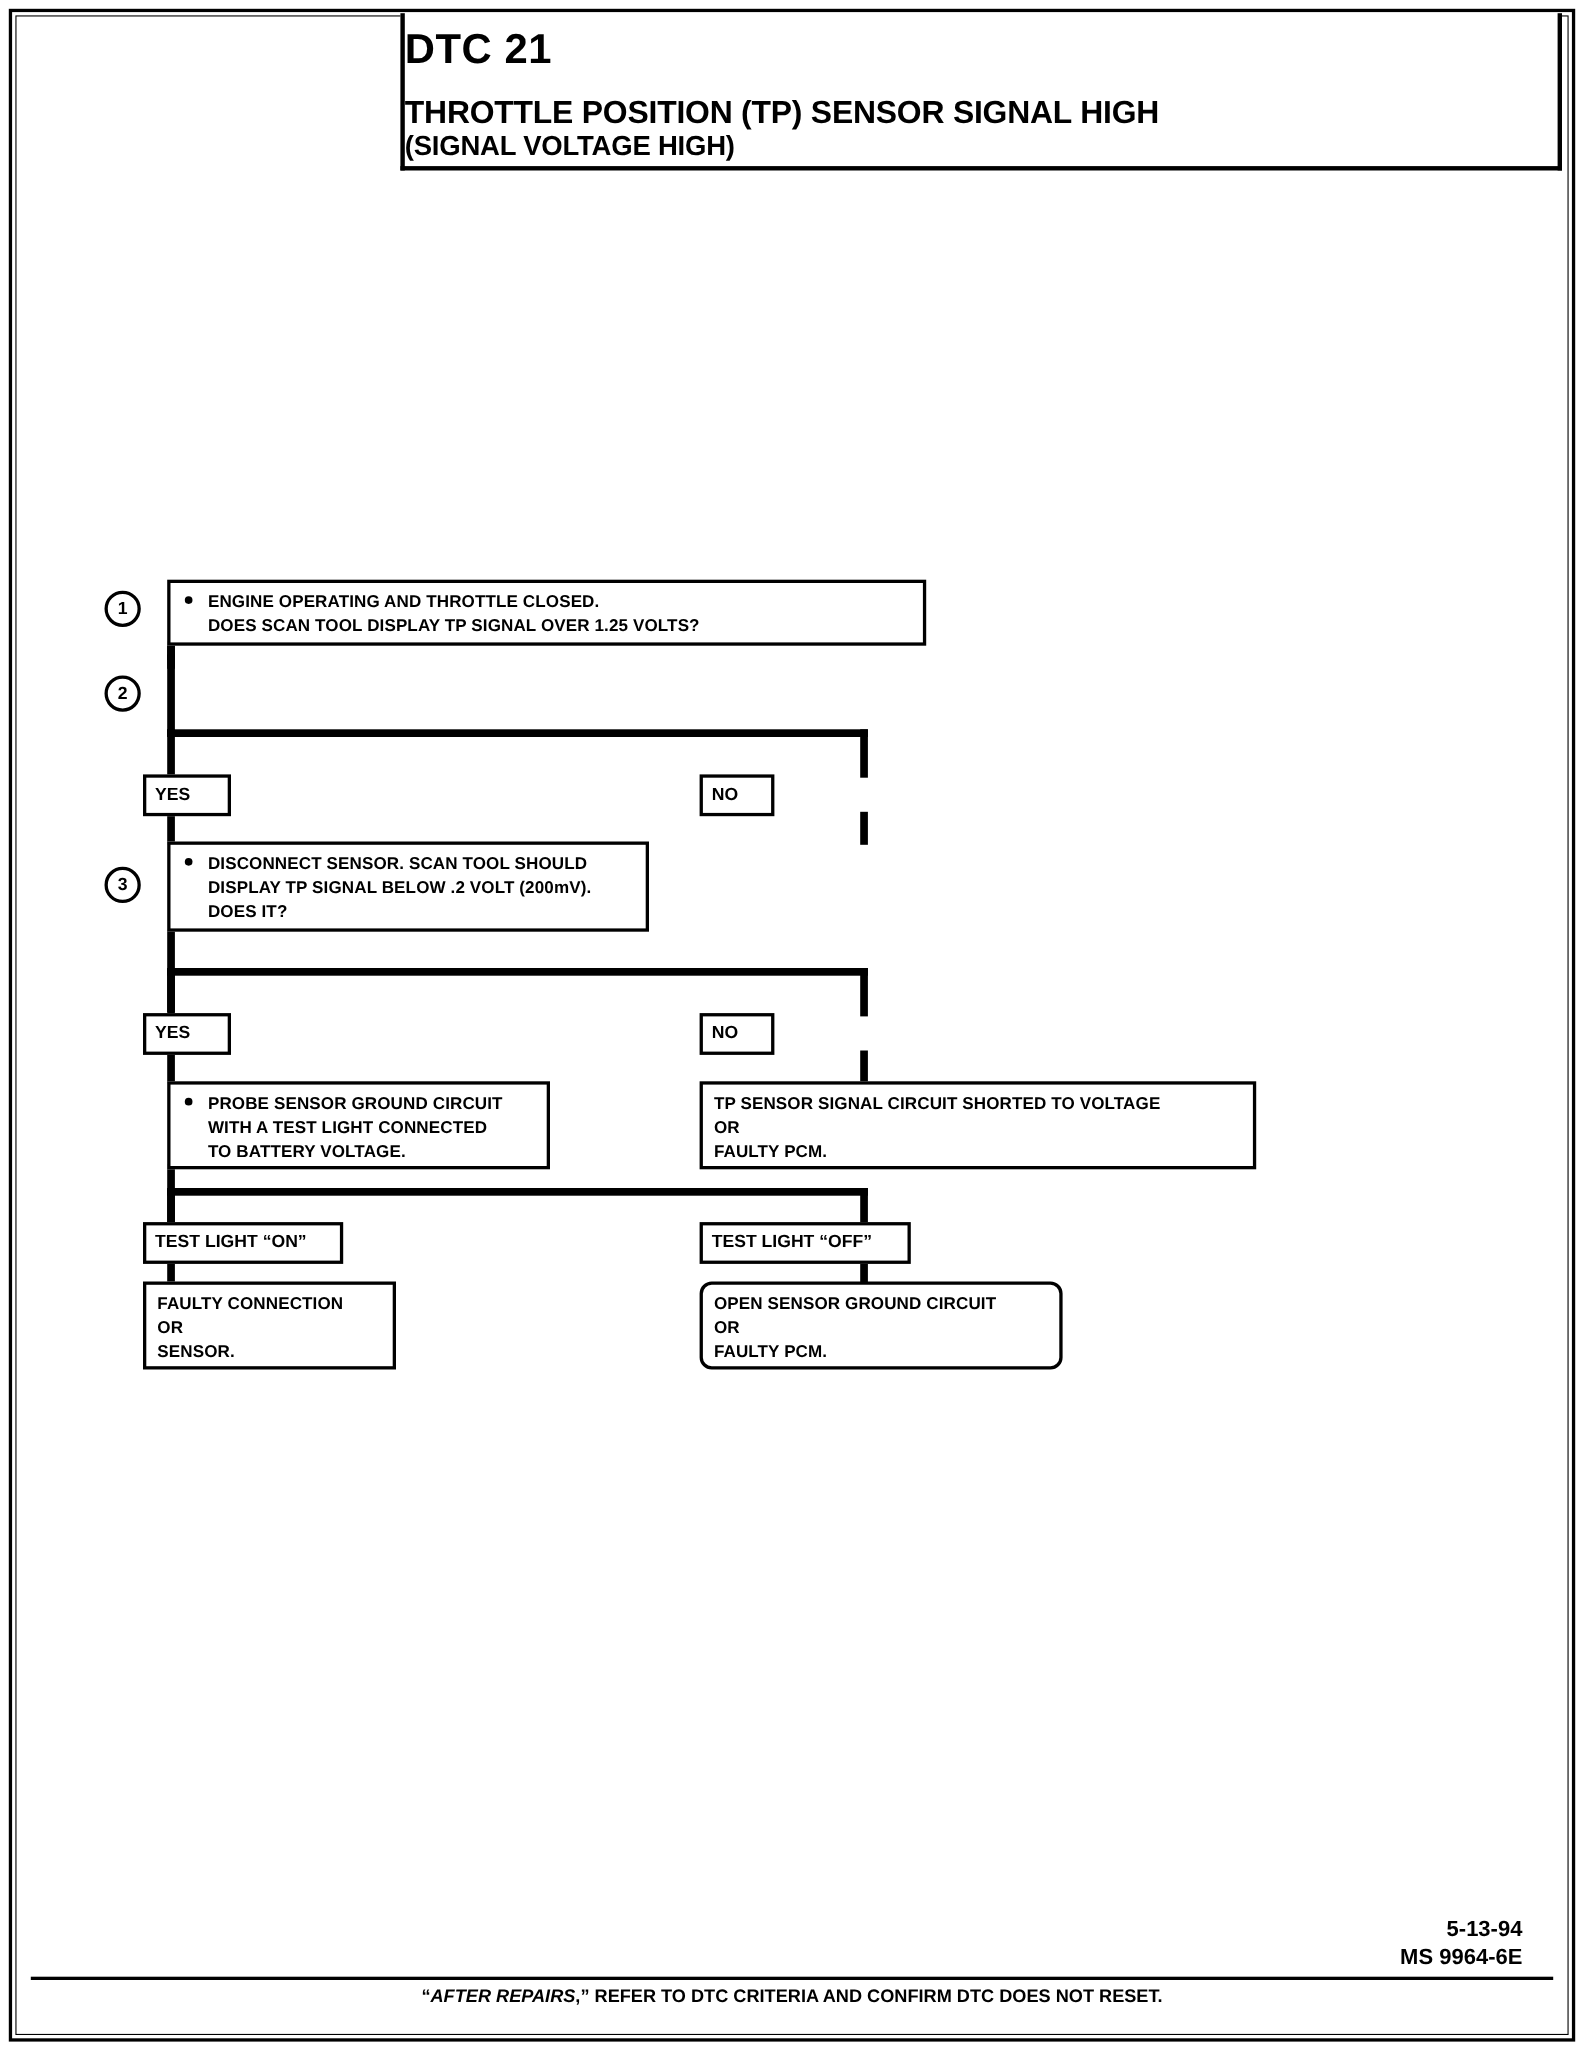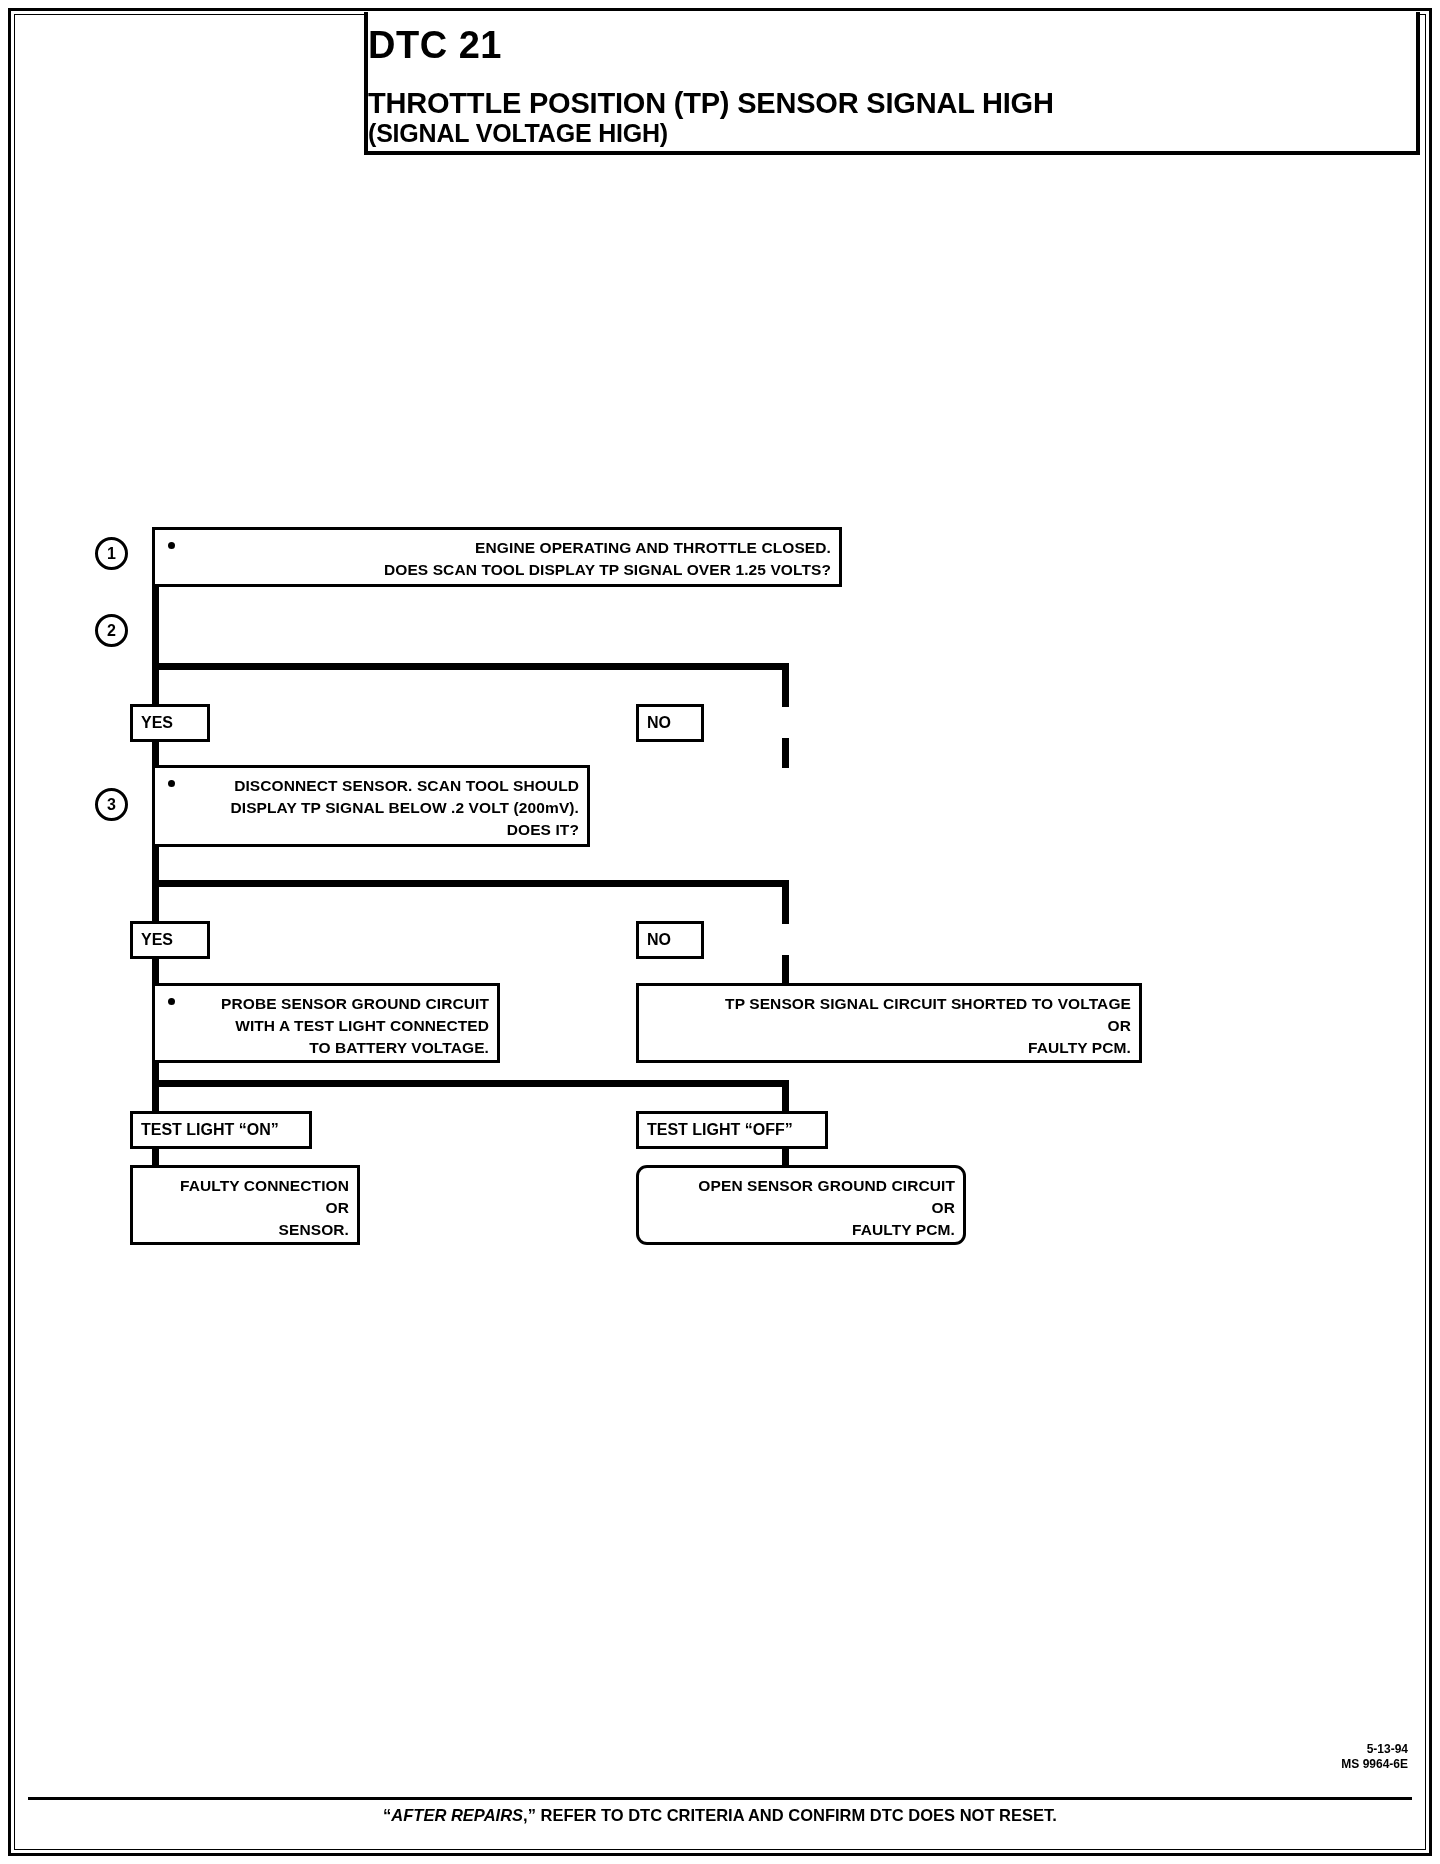--- a/index.html
+++ b/index.html
@@ -97,21 +97,20 @@
     position: absolute;
     left: 13px;
     top: 12px;
     width: 7px;
     height: 7px;
     background: #000;
     border-radius: 50%;
   }
   .line {
     white-space: nowrap;
-    text-align: right;
   }
 
   
   .ynbox {
     position: absolute;
     border: 3px solid #000;
     background: #fff;
     box-sizing: border-box;
     font-size: 16px;
     font-weight: bold;
@@ -159,24 +158,24 @@
     text-align: center;
     font-size: 16.5px;
     font-weight: bold;
   }
   .footer-note i {
     font-style: italic;
     margin-top: 13px;
   }
   .doc-code {
     position: absolute;
-    right: 32px;
+    right: 56px;
     top: 1742px;
     text-align: right;
-    font-size: 12px;
+    font-size: 20px;
     font-weight: bold;
     line-height: 1.25;
   }
 </style>
 </head>
 <body>
 
 <div id="page">
 
   <div class="page-border"></div>

